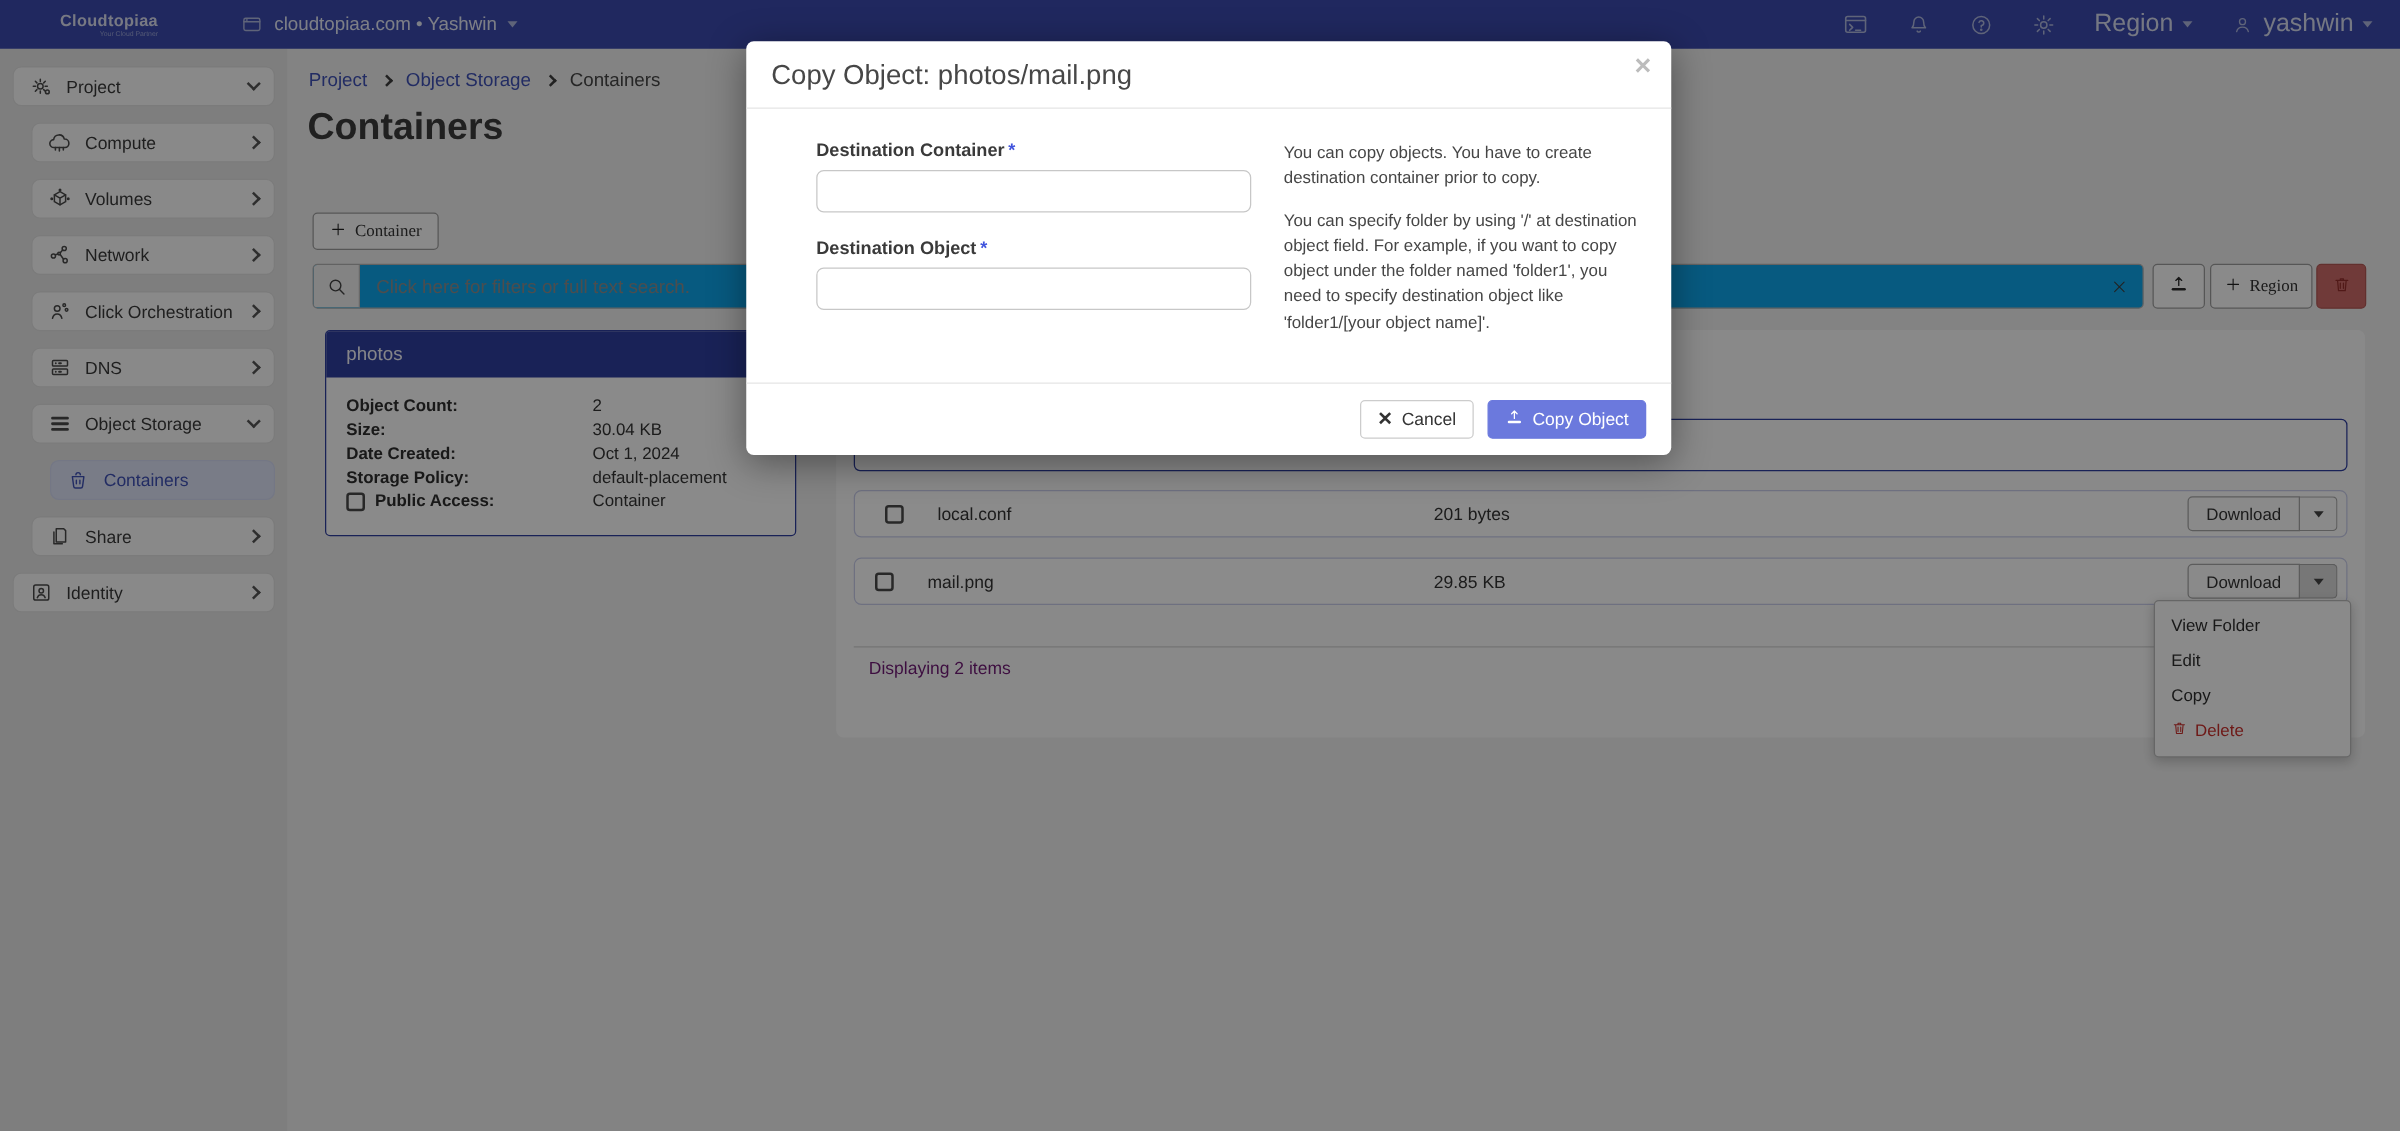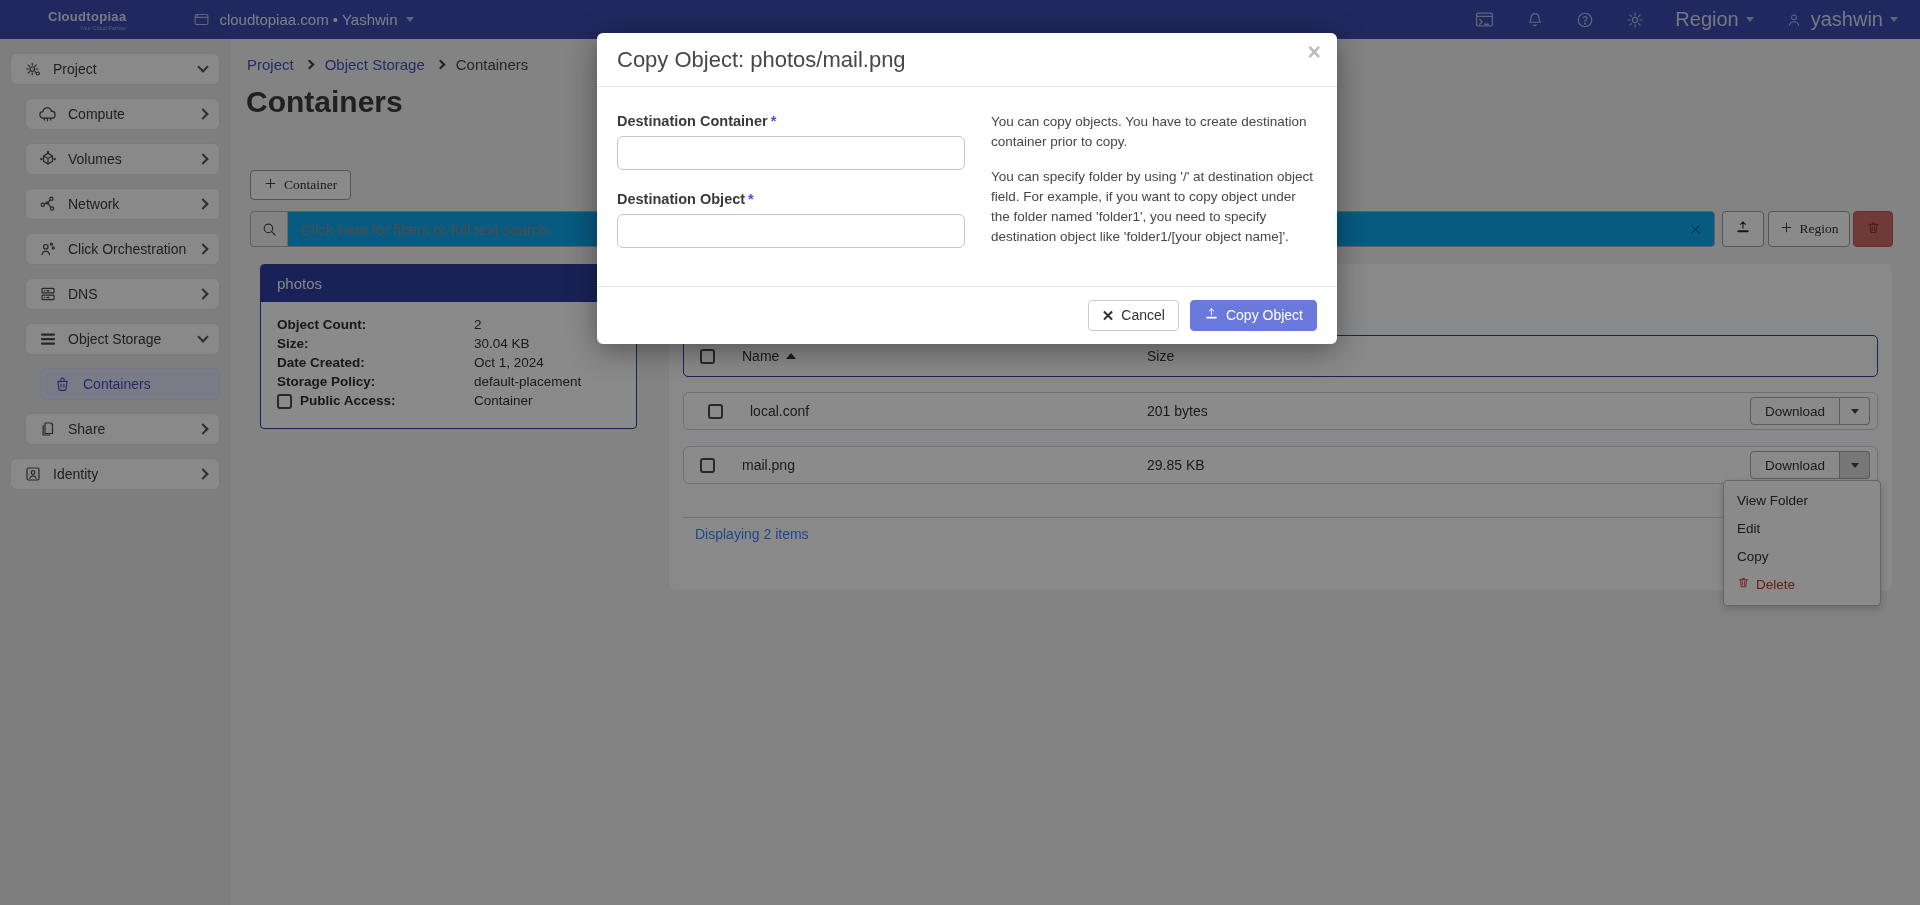--- a/index.html
+++ b/index.html
@@ -90,39 +90,39 @@
           border-radius:6px; display:flex; align-items:center; padding:0 16px; font-size:14px; color:#333; }
   .trow .cbx { margin-right:27px; }
   .obj-size { position:absolute; left:463px; }
   .rowbtn { position:absolute; right:7px; display:flex; height:28px; }
   .dl-main { border:1px solid #a8a8a8; border-radius:4px 0 0 4px; background:#fbfbfb; font-size:13.5px; color:#333;
              display:flex; align-items:center; padding:0 14px; cursor:pointer; }
   .dl-tog { border:1px solid #a8a8a8; border-left:none; border-radius:0 4px 4px 0; background:#fbfbfb; width:30px;
             display:flex; align-items:center; justify-content:center; cursor:pointer; }
   .dl-tog.open { background:#d9d9d9; }
   .tdivider { position:absolute; left:14px; top:253px; width:1195px; height:1px; background:#d2d2d2; }
-  .tfoot { position:absolute; left:26px; top:262px; font-size:14px; color:#3b82f6;text-align:center; }
+  .tfoot { position:absolute; left:26px; top:262px; font-size:14px; color:#701a75;text-align:center; }
 
   
   .rowmenu { position:absolute; left:1493px; top:441px; width:158px; background:#fbfbfb; border:1px solid #bbb;
              border-radius:4px; box-shadow:0 3px 9px rgba(0,0,0,.2); padding:6px 0; z-index:5; }
   .mi { padding:3px 13px; font-size:13.5px; color:#2e2e2e; line-height:22px; cursor:pointer; display:flex;
         align-items:center; gap:6px; }
   .mi.danger { color:#c9302c; }
   .mi.danger svg { stroke:#c9302c; }
 
   
   .backdrop { position:absolute; inset:0; background:rgba(0,0,0,0.45); z-index:40; }
   .modal { position:absolute; left:597px; top:33px; width:740px; z-index:50; background:#fff; border-radius:6px;
            box-shadow:0 6px 30px rgba(0,0,0,.4); }
   .modal-head { position:relative; padding:14px 20px 13px; border-bottom:1px solid #e5e5e5; }
   .modal-title { font-size:22px; color:#474747; }
   .modal-x { position:absolute; right:16px; top:8px; font-size:23px; color:#bcbcbc; cursor:pointer; line-height:1;
              font-weight:bold; }
-  .modal-body { display:flex; gap:26px; padding:18px 20px 24px; }
+  .modal-body { display:flex; gap:26px; padding:18px 20px 24px;margin-left:36px; }
   .mcol-form { width:348px; }
   .flabel { font-size:14.5px; font-weight:bold; color:#3a3a3a; margin:8px 0 7px; }
   .req { color:#4154dd; margin-left:3px; }
   .finput { width:100%; height:34px; border:1px solid #c7c7c7; border-radius:6px; padding:0 10px; font-size:14px;
             color:#333; outline:none; font-family:"Liberation Sans", sans-serif; background:#fff; }
   .fgap { height:13px; }
   .mcol-help { flex:1; font-size:13.5px; color:#464646; line-height:1.5; }
   .mcol-help p { margin:7px 0 14px; }
   .modal-foot { border-top:1px solid #e5e5e5; padding:13px 20px; display:flex; justify-content:flex-end; gap:11px; }
   .mbtn { height:31px; display:inline-flex; align-items:center; gap:7px; padding:0 13px; border-radius:4px;

